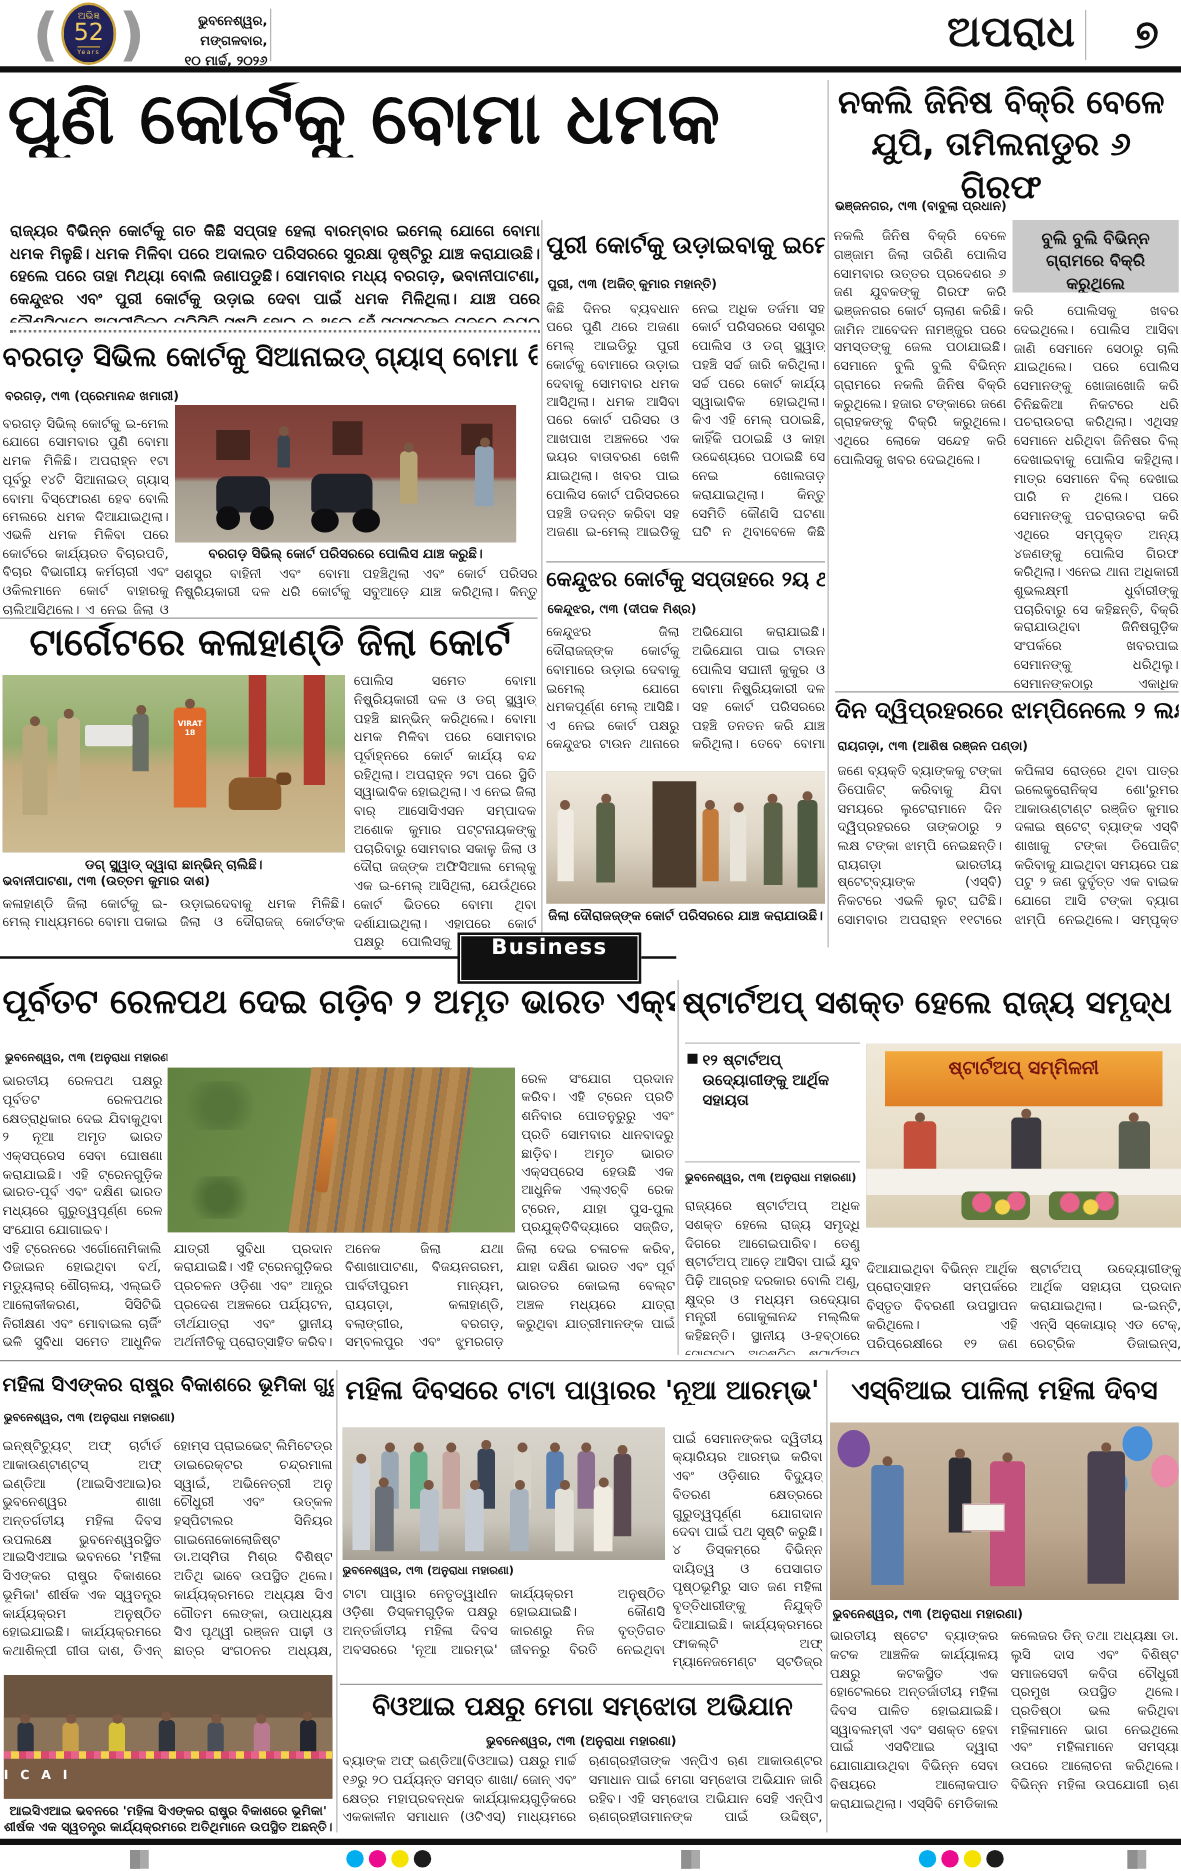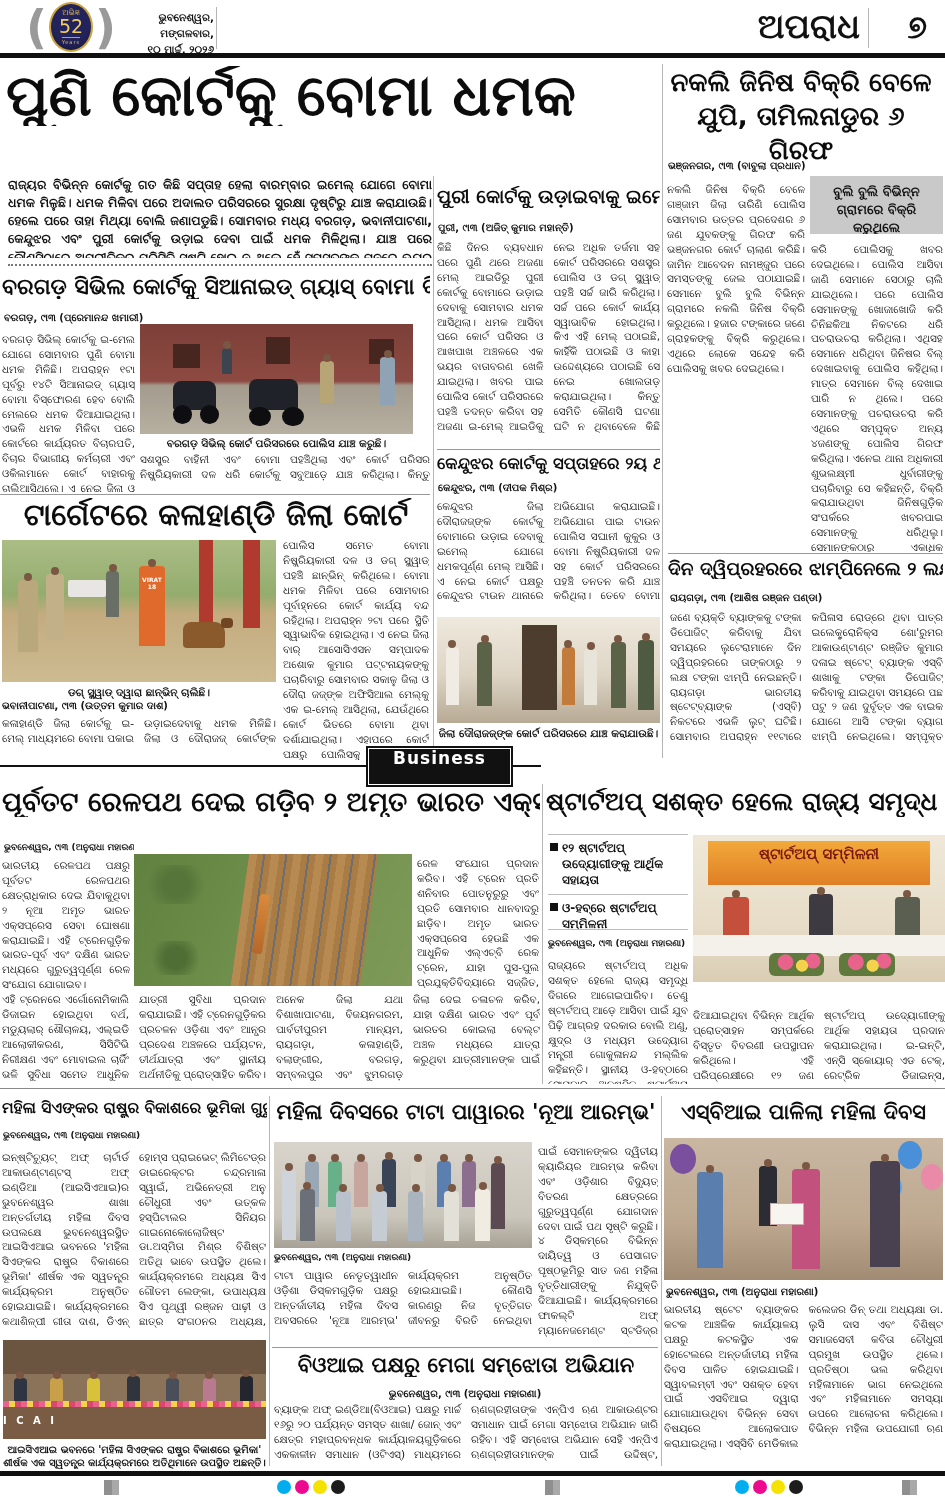--- a/index.html
+++ b/index.html
@@ -200,24 +200,20 @@
   </div>
   <div class="abs bt" style="left:417px;top:856px;width:122px;height:132px;">ରେଳ ସଂଯୋଗ ପ୍ରଦାନ କରିବ। ଏହି ଟ୍ରେନ ପ୍ରତି ଶନିବାର ପୋତନୁରୁରୁ ଏବଂ ପ୍ରତି ସୋମବାର ଧାନବାଦରୁ ଛାଡ଼ିବ। ଅମୃତ ଭାରତ ଏକ୍ସପ୍ରେସ ହେଉଛି ଏକ ଆଧୁନିକ ଏଲ୍‌ଏଚ୍‌ବି ରେକ ଟ୍ରେନ, ଯାହା ପୁସ-ପୁଲ ପ୍ରଯୁକ୍ତିବିଦ୍ୟାରେ ସଜ୍ଜିତ, ଭଲ ଗତି, ତ୍ୱରିତ କାର୍ଯ୍ୟ ଏବଂ ବର୍ଦ୍ଧିତ ଯାତ୍ରୀ ଆରାମ ପ୍ରଦାନ କରେ।</div>
   <div class="abs bt cols4" style="left:2px;top:992px;width:538px;height:92px;">ଏହି ଟ୍ରେନରେ ଏର୍ଗୋନୋମିକାଲି ଡିଜାଇନ ହୋଇଥିବା ବର୍ଥ, ମଡ୍ୟୁଲାର୍ ଶୌଚାଳୟ, ଏଲ୍‌ଇଡି ଆଲୋକୀକରଣ, ସିସିଟିଭି ନିରୀକ୍ଷଣ ଏବଂ ମୋବାଇଲ ଚାର୍ଜିଂ ଭଳି ସୁବିଧା ସମେତ ଆଧୁନିକ ଯାତ୍ରୀ ସୁବିଧା ପ୍ରଦାନ କରାଯାଇଛି। ଏହି ଟ୍ରେନଗୁଡ଼ିକର ପ୍ରଚଳନ ଓଡ଼ିଶା ଏବଂ ଆନ୍ଧ୍ର ପ୍ରଦେଶ ଅଞ୍ଚଳରେ ପର୍ଯ୍ୟଟନ, ତୀର୍ଥଯାତ୍ରା ଏବଂ ସ୍ଥାନୀୟ ଅର୍ଥନୀତିକୁ ପ୍ରୋତ୍ସାହିତ କରିବ। ଅନେକ ଜିଲା ଯଥା ବିଶାଖାପାଟଣା, ବିଜୟନଗରମ, ପାର୍ବତୀପୁରମ ମାନ୍ୟମ, ରାୟଗଡ଼ା, କଳାହାଣ୍ଡି, ବଲାଙ୍ଗୀର, ବରଗଡ଼, ସମ୍ବଲପୁର ଏବଂ ଝୁମରଗଡ଼ ଜିଲା ଦେଇ ଚଳାଚଳ କରିବ, ଯାହା ଦକ୍ଷିଣ ଭାରତ ଏବଂ ପୂର୍ବ ଭାରତର କୋଇଲା ବେଲ୍ଟ ଅଞ୍ଚଳ ମଧ୍ୟରେ ଯାତ୍ରା କରୁଥିବା ଯାତ୍ରୀମାନଙ୍କ ପାଇଁ ଉନ୍ନତ ରେଳ ସଂଯୋଗ ପ୍ରଦାନ କରିବ।</div>
 
   <div class="abs hl ctr" style="left:546px;top:788px;width:398px;font-size:25px;">ଷ୍ଟାର୍ଟଅପ୍ ସଶକ୍ତ ହେଲେ ରାଜ୍ୟ ସମୃଦ୍ଧ ହେବ</div>
   <div class="bulbox" style="left:548px;top:834px;width:140px;height:96px;">
     <div class="bul">
         <span class="sq"></span>
         <span>୧୨ ଷ୍ଟାର୍ଟଅପ୍ ଉଦ୍ୟୋଗୀଙ୍କୁ ଆର୍ଥିକ ସହାୟତା</span>
       </div>
-    <div class="bul">
-        <span class="sq"></span>
-        <span>ଓ-ହବ୍‌ରେ ଷ୍ଟାର୍ଟଅପ୍ ସମ୍ମିଳନୀ</span>
-      </div>
   </div>
   <div class="abs byline" style="left:548px;top:938px;width:140px;font-size:9px;"><span>ଭୁବନେଶ୍ୱର, ୯ା୩ (ଅନୁରାଧା ମହାରଣା)</span></div>
   <div class="photo" style="left:693px;top:835px;width:252px;height:147px;">
     <div class="ph-startup">
       <div class="banner">ଷ୍ଟାର୍ଟଅପ୍ ସମ୍ମିଳନୀ</div>
       <div class="fig" style="left:12%;top:42%;width:26px;height:44px;background:#c4503c;"></div>
       <div class="fig" style="left:46%;top:40%;width:24px;height:46px;background:#3e3a42;"></div>
       <div class="fig" style="left:80%;top:42%;width:25px;height:44px;background:#5a5f52;"></div>
       <div class="table"></div>
       <div class="flower" style="left:30%;"></div>

